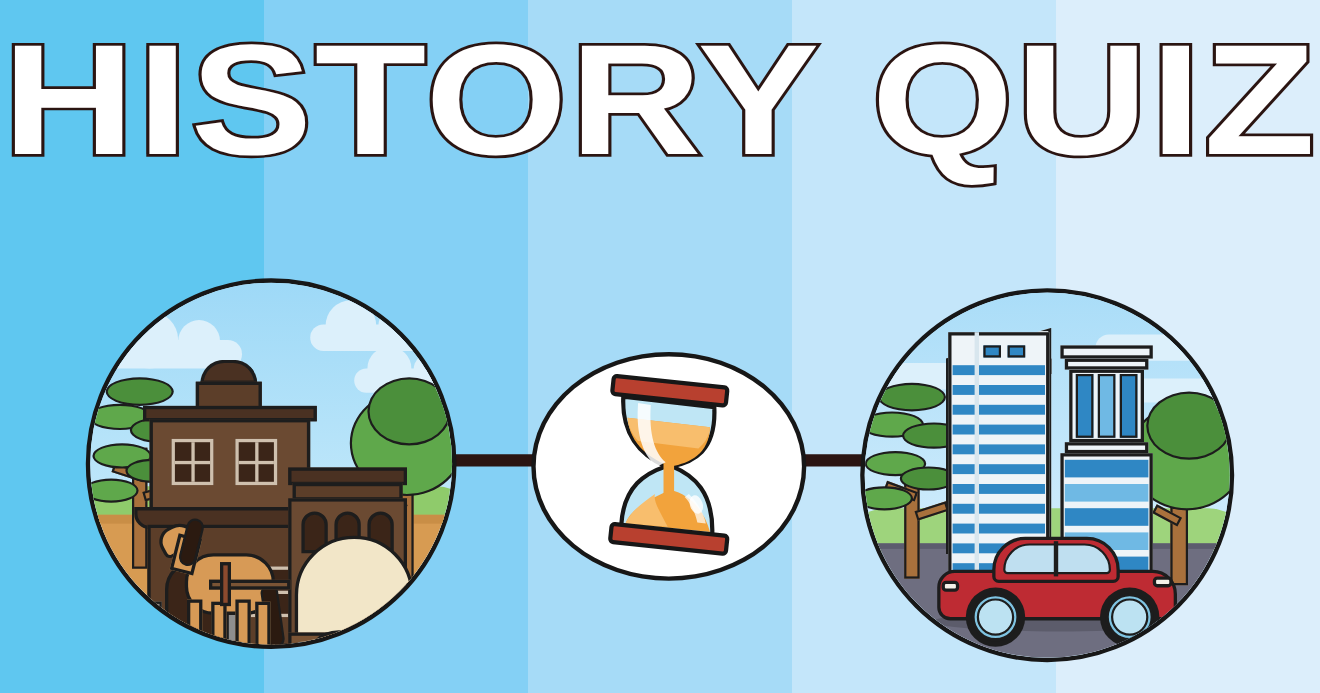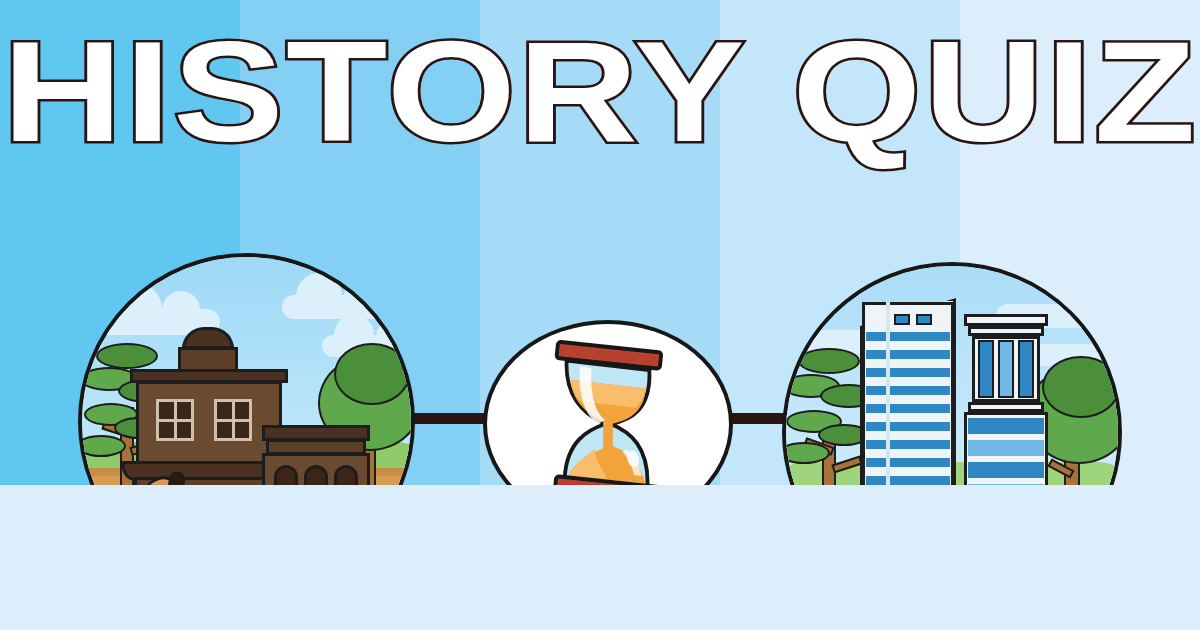--- a/index.html
+++ b/index.html
@@ -5,21 +5,21 @@
   * { margin:0; padding:0; box-sizing:border-box; }
   html,body { width:1200px; height:630px; }
   body {
     font-family:"Liberation Sans", sans-serif;
     overflow:hidden;
     position:relative;
     background:#DCEEFB;
   }
   #poster {
     position:absolute; inset:0;
-    width:1200px; height:485px;
+    width:1200px; height:630px;
     overflow:hidden;
   }
   
   .stripes { position:absolute; inset:0; display:flex; }
   .stripe { flex:1 1 0; height:100%; }
 
   
   .title-wrap {
     position:absolute; left:0; top:22px; width:1200px;
     text-align:center; z-index:6;

